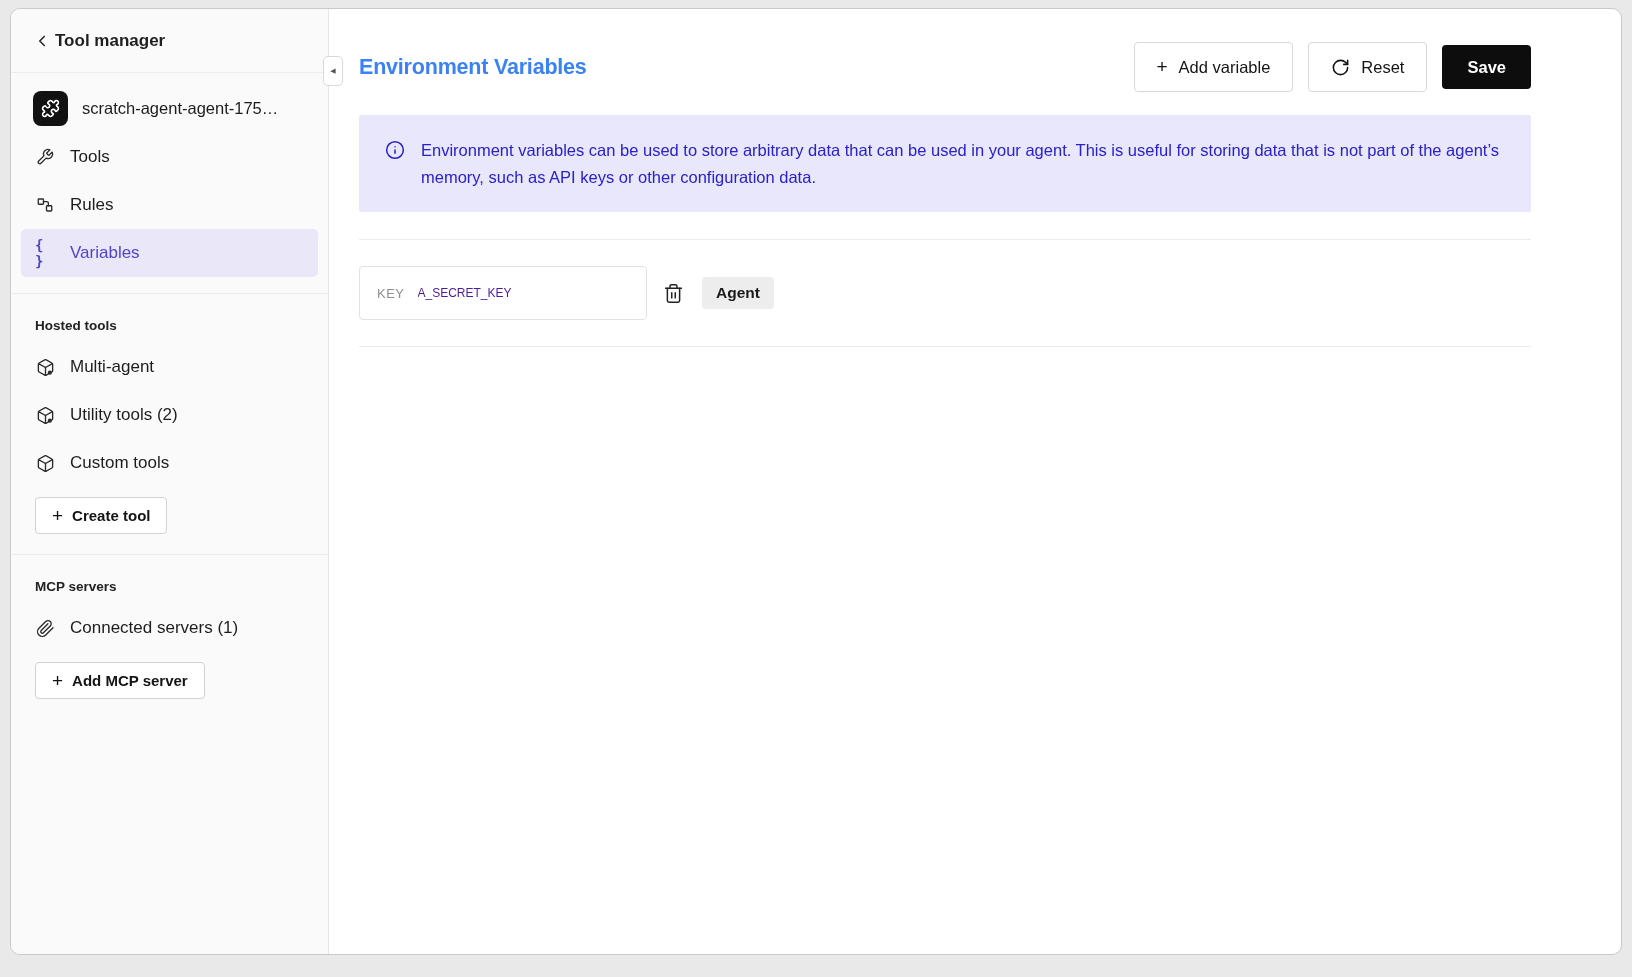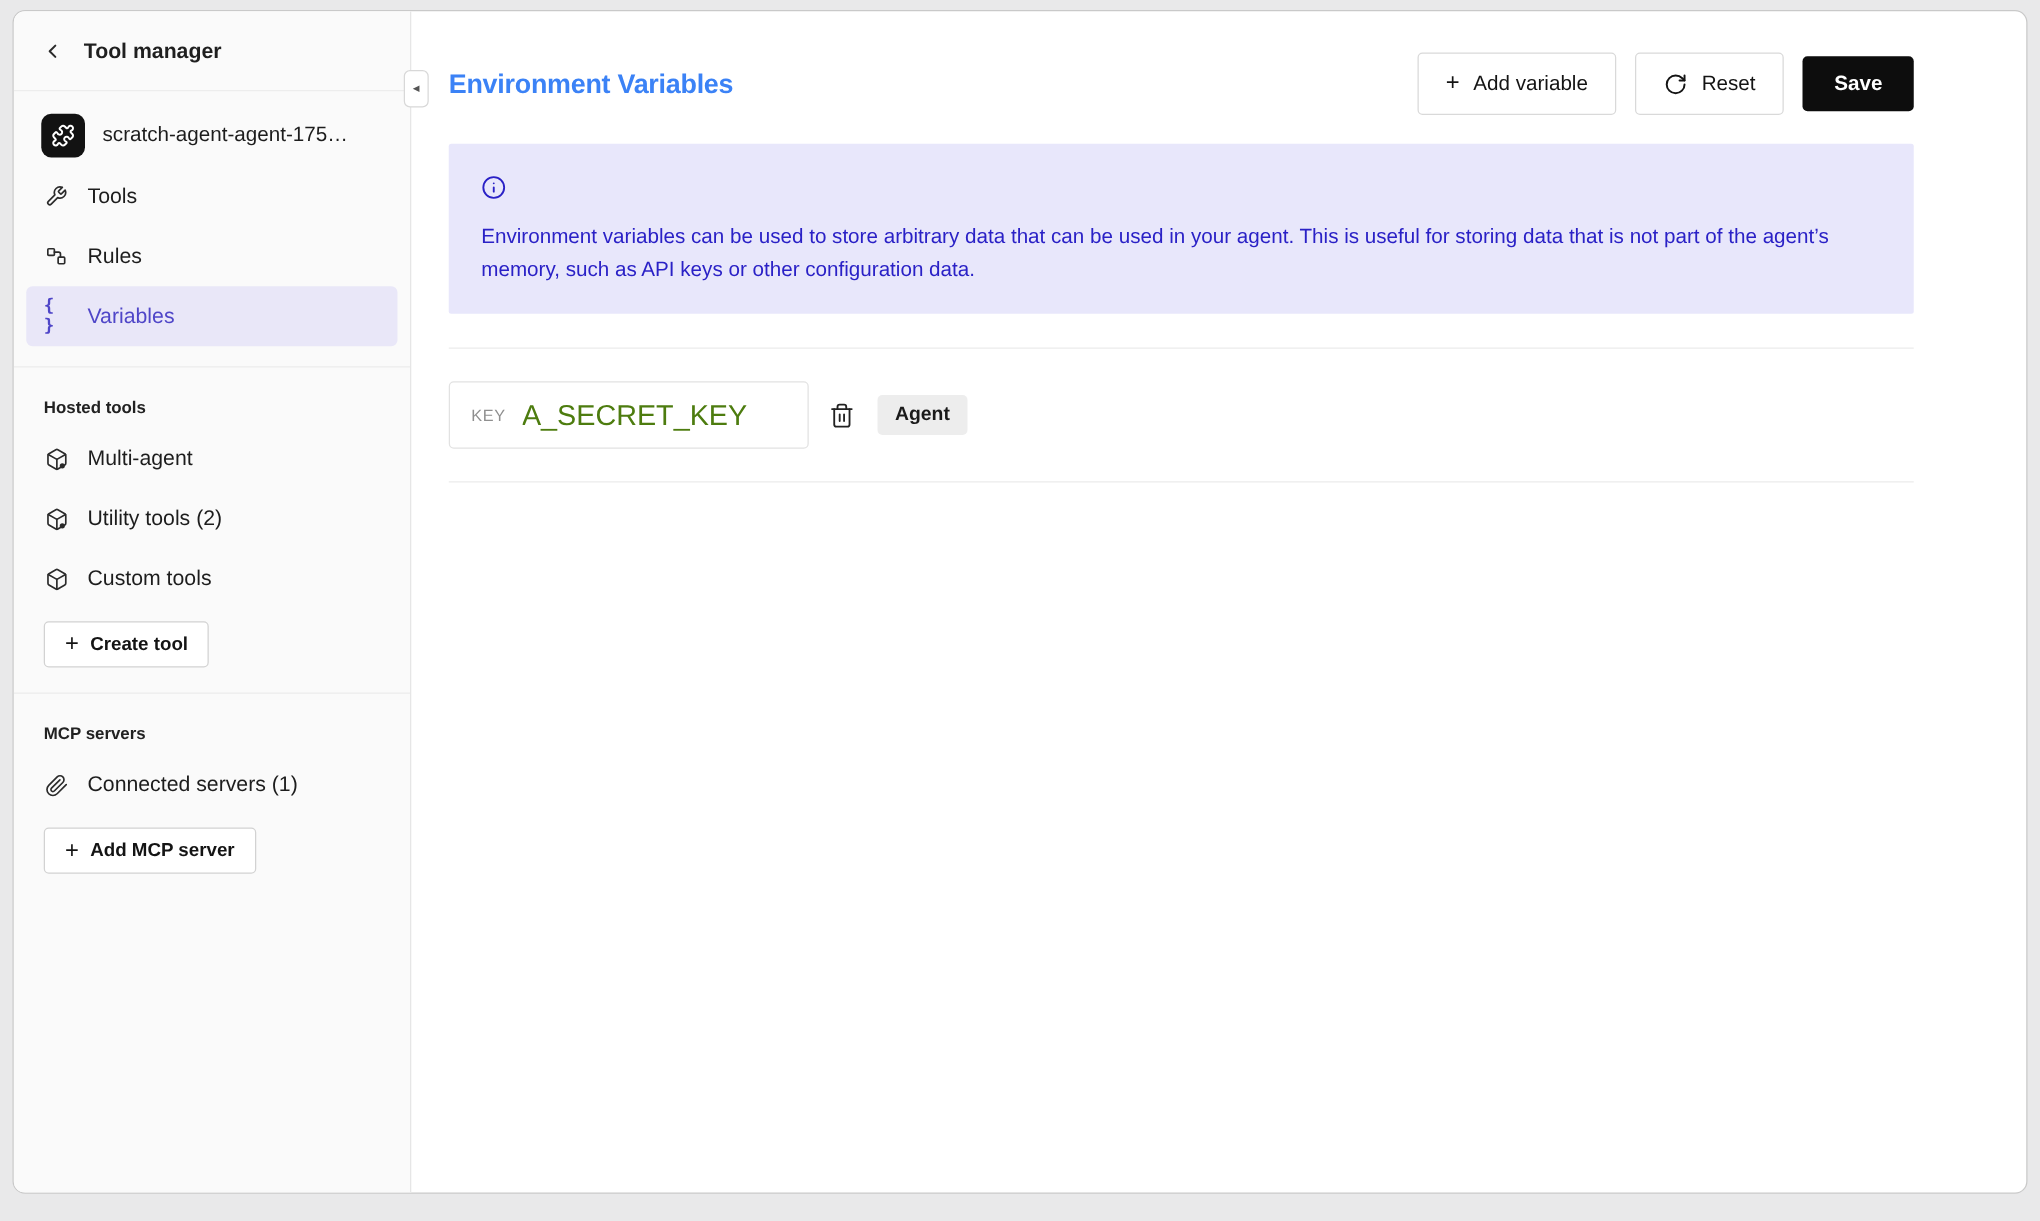--- a/index.html
+++ b/index.html
@@ -27,21 +27,21 @@
     background: #fafafa;
     border-right: 1px solid #e6e6e6;
     display: flex;
     flex-direction: column;
   }
   .sb-header {
     height: 64px;
     flex: none;
     display: flex;
     align-items: center;
-    gap: 16px;
+    gap: 4px;
     padding: 0 22px;
     border-bottom: 1px solid #ededed;
     font-size: 17px;
     font-weight: 600;
     color: #1f1f1f;
   }
   .sb-header .chev { display: flex; color: #2a2a2a; cursor: pointer; }
   .sb-group { padding: 10px 10px 16px; border-bottom: 1px solid #ececec; }
   .sb-group:last-child { border-bottom: none; }
   .agent-row {
@@ -121,21 +121,20 @@
     font-size: 16.5px; font-weight: 600;
     font-family: inherit; cursor: pointer;
   }
   .banner {
     margin-top: 22px;
     background: #e8e7fb;
     border-radius: 2px;
     padding: 22px 26px;
     display: flex; gap: 16px; align-items: flex-start;
     color: #2a21c6;
-    flex-direction: column;
   }
   .banner .ic { flex: none; margin-top: 3px; }
   .banner p { font-size: 16.5px; line-height: 1.62; font-weight: 500; }
   .var-row {
     margin-top: 27px;
     border-top: 1px solid #ececec;
     border-bottom: 1px solid #ececec;
     padding: 26px 0;
     display: flex; align-items: center; 
   }
@@ -147,21 +146,21 @@
     border-radius: 4px;
   }
   .key-field { width: 288px; flex: none; }
   .value-field { flex: 1; }
   .f-label {
     font-size: 13px; color: #8f8f8f; font-weight: 500;
     letter-spacing: 0.5px; flex: none;
   }
   .field input {
     border: none; outline: none; background: transparent;
-    font-size: 23px; color: #4d7c0f; flex: 1; min-width: 0;
+    font-size: 12px; color: #4c1d95; flex: 1; min-width: 0;
     font-family: inherit;
   }
   .trash-btn {
     background: none; border: none; cursor: pointer;
     color: #222; margin-left: 14px; display: flex; padding: 2px;
   }
   .scope-badge {
     margin-left: 16px;
     background: #ededed;
     border-radius: 4px;

